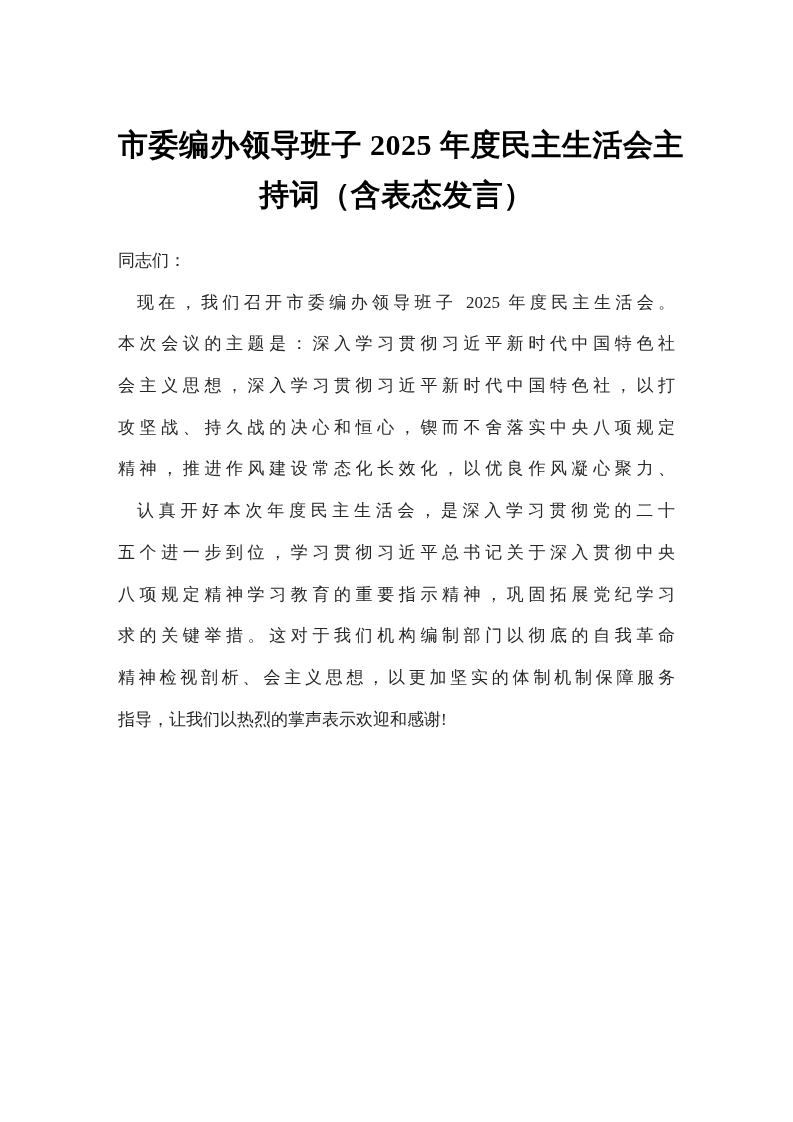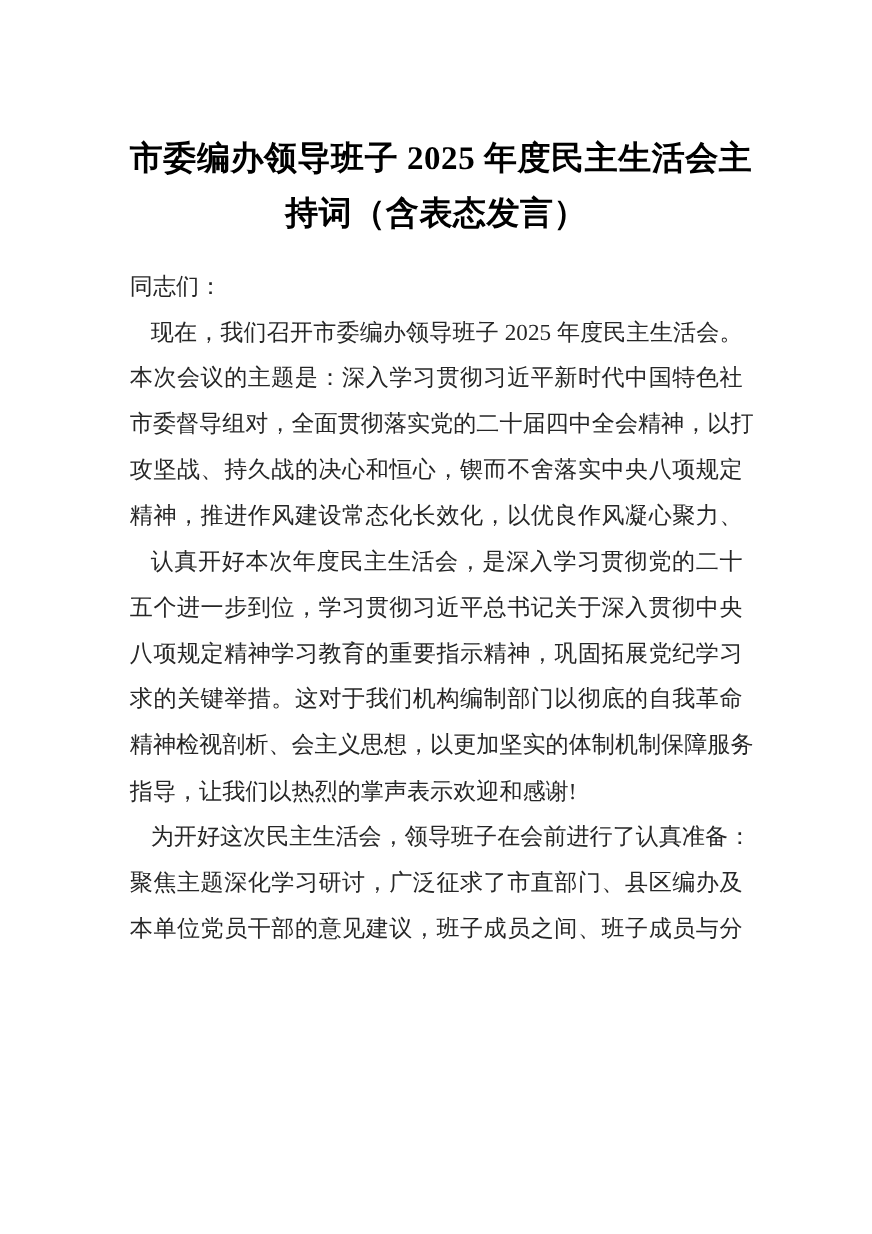--- a/index.html
+++ b/index.html
@@ -29,21 +29,21 @@
     color: #000000;
   }
   .title-line {
     white-space: nowrap;
   }
   .doc-body {
     position: absolute;
     top: 240px;
     left: 118px;
     width: 557px;
-    font-size: 21px;
+    font-size: 17px;
     color: #262626;
   }
   .paragraph {
     margin: 0;
     padding: 0;
   }
   .line {
     height: 41.7px;
     line-height: 41.7px;
     text-align: justify;
@@ -68,31 +68,26 @@
     <div class="title-line">持词（含表态发言）</div>
   </h1>
 
   <div class="doc-body" style="color: rgb(38, 38, 38);">
       <div class="paragraph">
         <div class="line flush">同志们：</div>
       </div>
       <div class="paragraph">
         <div class="line indent">现在，我们召开市委编办领导班子 2025 年度民主生活会。</div>
         <div class="line">本次会议的主题是：深入学习贯彻习近平新时代中国特色社</div>
-        <div class="line">市委督导组对，全面贯彻落实党的二十届四中全会精神，以打</div>
+        <div class="line">会主义思想，深入学习贯彻习近平新时代中国特色社，以打</div>
         <div class="line">攻坚战、持久战的决心和恒心，锲而不舍落实中央八项规定</div>
         <div class="line">精神，推进作风建设常态化长效化，以优良作风凝心聚力、</div>
       </div>
       <div class="paragraph">
         <div class="line indent">认真开好本次年度民主生活会，是深入学习贯彻党的二十</div>
         <div class="line">五个进一步到位，学习贯彻习近平总书记关于深入贯彻中央</div>
         <div class="line">八项规定精神学习教育的重要指示精神，巩固拓展党纪学习</div>
         <div class="line">求的关键举措。这对于我们机构编制部门以彻底的自我革命</div>
         <div class="line">精神检视剖析、会主义思想，以更加坚实的体制机制保障服务</div>
         <div class="line flush">指导，让我们以热烈的掌声表示欢迎和感谢!</div>
       </div>
-      <div class="paragraph">
-        <div class="line indent">为开好这次民主生活会，领导班子在会前进行了认真准备：</div>
-        <div class="line">聚焦主题深化学习研讨，广泛征求了市直部门、县区编办及</div>
-        <div class="line">本单位党员干部的意见建议，班子成员之间、班子成员与分</div>
-      </div>
     </div>
 </div>
 
 </body></html>

